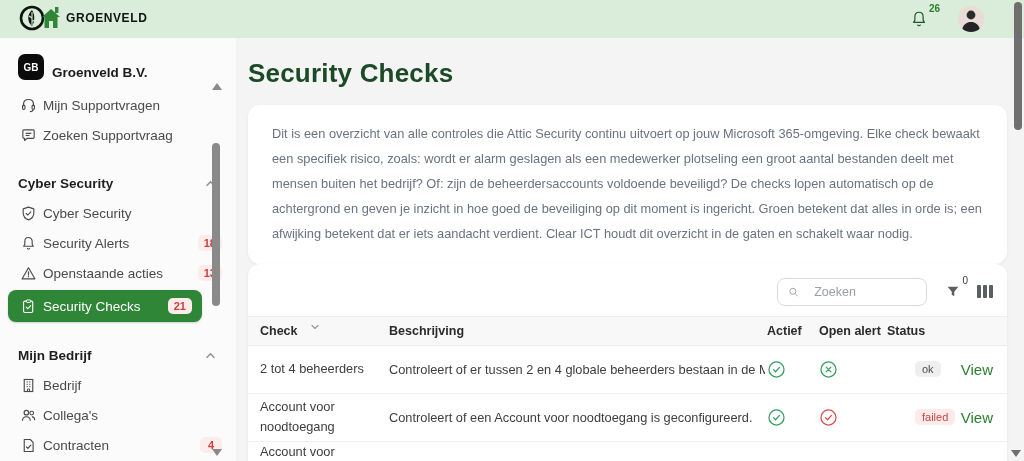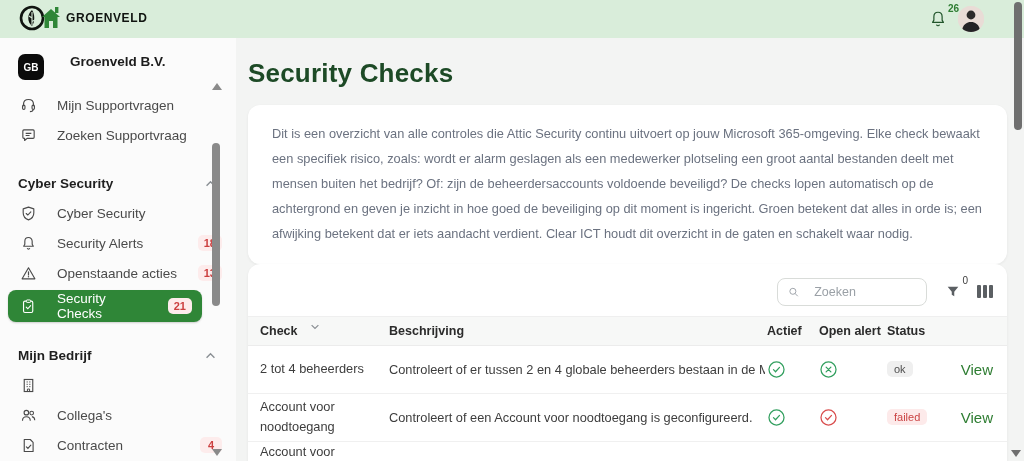--- a/index.html
+++ b/index.html
@@ -2,31 +2,31 @@
 <html><head>
 <meta charset="utf-8">
 <style>
   * { margin:0; padding:0; box-sizing:border-box; }
   html,body { width:1024px; height:461px; overflow:hidden; font-family:"Liberation Sans",sans-serif; background:#f3f4f3; }
 
   
   .topbar { position:absolute; left:0; top:0; width:1024px; height:38px; background:#d9edda; display:flex; align-items:center; justify-content:space-between; padding:0 26px 0 18px; z-index:5; }
   .brand { display:flex; align-items:flex-start; gap:2px; }
   .brand-text { font-size:12px; font-weight:700; letter-spacing:.6px; color:#101410; margin-top:8px; }
-  .topbar-right { display:flex; align-items:center; gap:11px; margin-right:14px; }
+  .topbar-right { display:flex; align-items:center; gap:30px; margin-right:14px; }
   .bell-wrap { position:relative; }
   .bell-count { position:absolute; top:-7px; right:-12px; font-size:10px; color:#2e7d32; font-weight:600; }
   .avatar { width:26px; height:26px; border-radius:50%; background:#e9dcd6; overflow:hidden; display:block; }
 
   
   .sidebar { position:absolute; left:0; top:38px; width:236px; height:423px; background:#fbfbfb; padding:12px 0 0 0; }
-  .company-row { display:flex; align-items:flex-start; gap:26px; padding:4px 18px 10px 18px; }
+  .company-row { display:flex; align-items:flex-end; gap:8px; padding:4px 18px 10px 18px; }
   .company-avatar { width:26px; height:26px; border-radius:7px; background:#0b0b0b; color:#fff; font-size:10px; font-weight:700; display:flex; align-items:center; justify-content:center; }
   .company-name { font-size:13.5px; color:#1c1c1c; font-weight:600; }
-  .side-item { display:flex; align-items:center; gap:20px; height:30px; padding:0 14px 0 20px; color:#4a4a4a; font-size:13.5px; cursor:pointer; }
+  .side-item { display:flex; align-items:center; gap:6px; height:30px; padding:0 14px 0 20px; color:#4a4a4a; font-size:13.5px; cursor:pointer; }
   .side-item .lbl { flex:1; }
   .side-section { display:flex; align-items:center; justify-content:space-between; padding:0 20px 0 18px; height:30px; margin-top:18px; }
   .side-section .ttl { font-size:13.5px; font-weight:700; color:#1f1f1f; }
   .side-item.active { background:#2f8637; border-radius:8px; margin:2px 34px 2px 8px; padding:0 10px 0 12px; color:#fff; height:32px; box-shadow:0 1px 2px rgba(0,0,0,.18); }
   .badge { background:#fdecec; color:#cc4040; font-size:11px; font-weight:600; padding:2px 6px; border-radius:5px; min-width:22px; text-align:center; }
 
   
   .side-scroll-up { position:absolute; left:212px; top:83px; width:0; height:0; border-left:5px solid transparent; border-right:5px solid transparent; border-bottom:7px solid #8a8a8a; }
   .side-scroll-thumb { position:absolute; left:212px; top:143px; width:8px; height:163px; background:#8a8a8a; border-radius:4px; }
   .side-scroll-down { position:absolute; left:212px; top:449px; width:0; height:0; border-left:5px solid transparent; border-right:5px solid transparent; border-top:7px solid #8a8a8a; }
@@ -48,21 +48,21 @@
   .cols-icon { display:flex; gap:2px; }
   .cols-icon i { display:block; width:4px; height:13px; background:#5b5f63; border-radius:1px; }
 
   .tbl { width:100%; font-size:12.8px; }
   .tbl-row { display:grid; grid-template-columns:127px 1fr 50px 66px 58px 46px; align-items:center; padding:0 14px 0 12px; column-gap:2px; }
   .tbl-head { background:#f7f8f7; height:30px; color:#2b2b2b; font-weight:700; font-size:12.5px; border-top:1px solid #efefef; border-bottom:1px solid #ececec; }
   .th-check { display:flex; align-items:flex-start; gap:12px; }
   .tbl-body .tbl-row { min-height:48px; border-bottom:1px solid #f0f0f0; background:#fff; }
   .cell-check { color:#3d3d3d; padding-right:8px; line-height:1.55; }
   .cell-desc { color:#3d3d3d; white-space:nowrap; overflow:hidden; padding-right:10px; }
-  .status-pill { display:inline-block; font-size:11px; padding:2px 7px; border-radius:5px; }
+  .status-pill { display:inline-block; font-size:11px; padding:2px 7px; border-radius:5px;margin-left:28px; }
   .status-ok { background:#efefef; color:#4f4f4f; }
   .status-failed { background:#fdeaea; color:#cb4444; }
   .view-link { color:#2e7d32; font-size:15px; text-align:right; cursor:pointer; }
   .cell-status { }
 
   
   .page-scroll-thumb { position:absolute; right:2px; top:2px; width:8px; height:128px; background:#6f6f6f; border-radius:4px; z-index:9; }
   .page-scroll-down { position:absolute; right:3px; top:450px; width:0; height:0; border-left:5px solid transparent; border-right:5px solid transparent; border-top:7px solid #6f6f6f; z-index:9; }
 
   svg { display:block; }
@@ -178,20 +178,21 @@
       <path d="M1.5 6.5 L6 2 L10.5 6.5" fill="none" stroke="#8a8f94" stroke-width="1.6"></path>
     </svg>
   </div>
 
   <div class="side-item">
     <svg width="17" height="17" viewBox="0 0 24 24">
       <rect x="6" y="3.5" width="12" height="17" fill="none" stroke="#4a4a4a" stroke-width="1.6"></rect>
       <path d="M9.3 7 L11 7 M13 7 L14.7 7 M9.3 10.3 L11 10.3 M13 10.3 L14.7 10.3 M9.3 13.6 L11 13.6 M13 13.6 L14.7 13.6" stroke="#4a4a4a" stroke-width="1.4"></path>
       <path d="M10.5 20.5 L10.5 17 L13.5 17 L13.5 20.5" fill="none" stroke="#4a4a4a" stroke-width="1.4"></path>
     </svg>
+    <span class="lbl">Bedrijf</span>
   </div>
 
   <div class="side-item">
     <svg width="17" height="17" viewBox="0 0 24 24">
       <circle cx="9" cy="8" r="3.2" fill="none" stroke="#4a4a4a" stroke-width="1.6"></circle>
       <path d="M3.5 19.5 C3.5 15.5 6 13.8 9 13.8 C12 13.8 14.5 15.5 14.5 19.5" fill="none" stroke="#4a4a4a" stroke-width="1.6"></path>
       <circle cx="16.5" cy="8.6" r="2.6" fill="none" stroke="#4a4a4a" stroke-width="1.5"></circle>
       <path d="M16.8 13.6 C19.3 13.9 20.8 15.7 20.8 18.6" fill="none" stroke="#4a4a4a" stroke-width="1.5"></path>
     </svg>
     <span class="lbl">Collega's</span>

